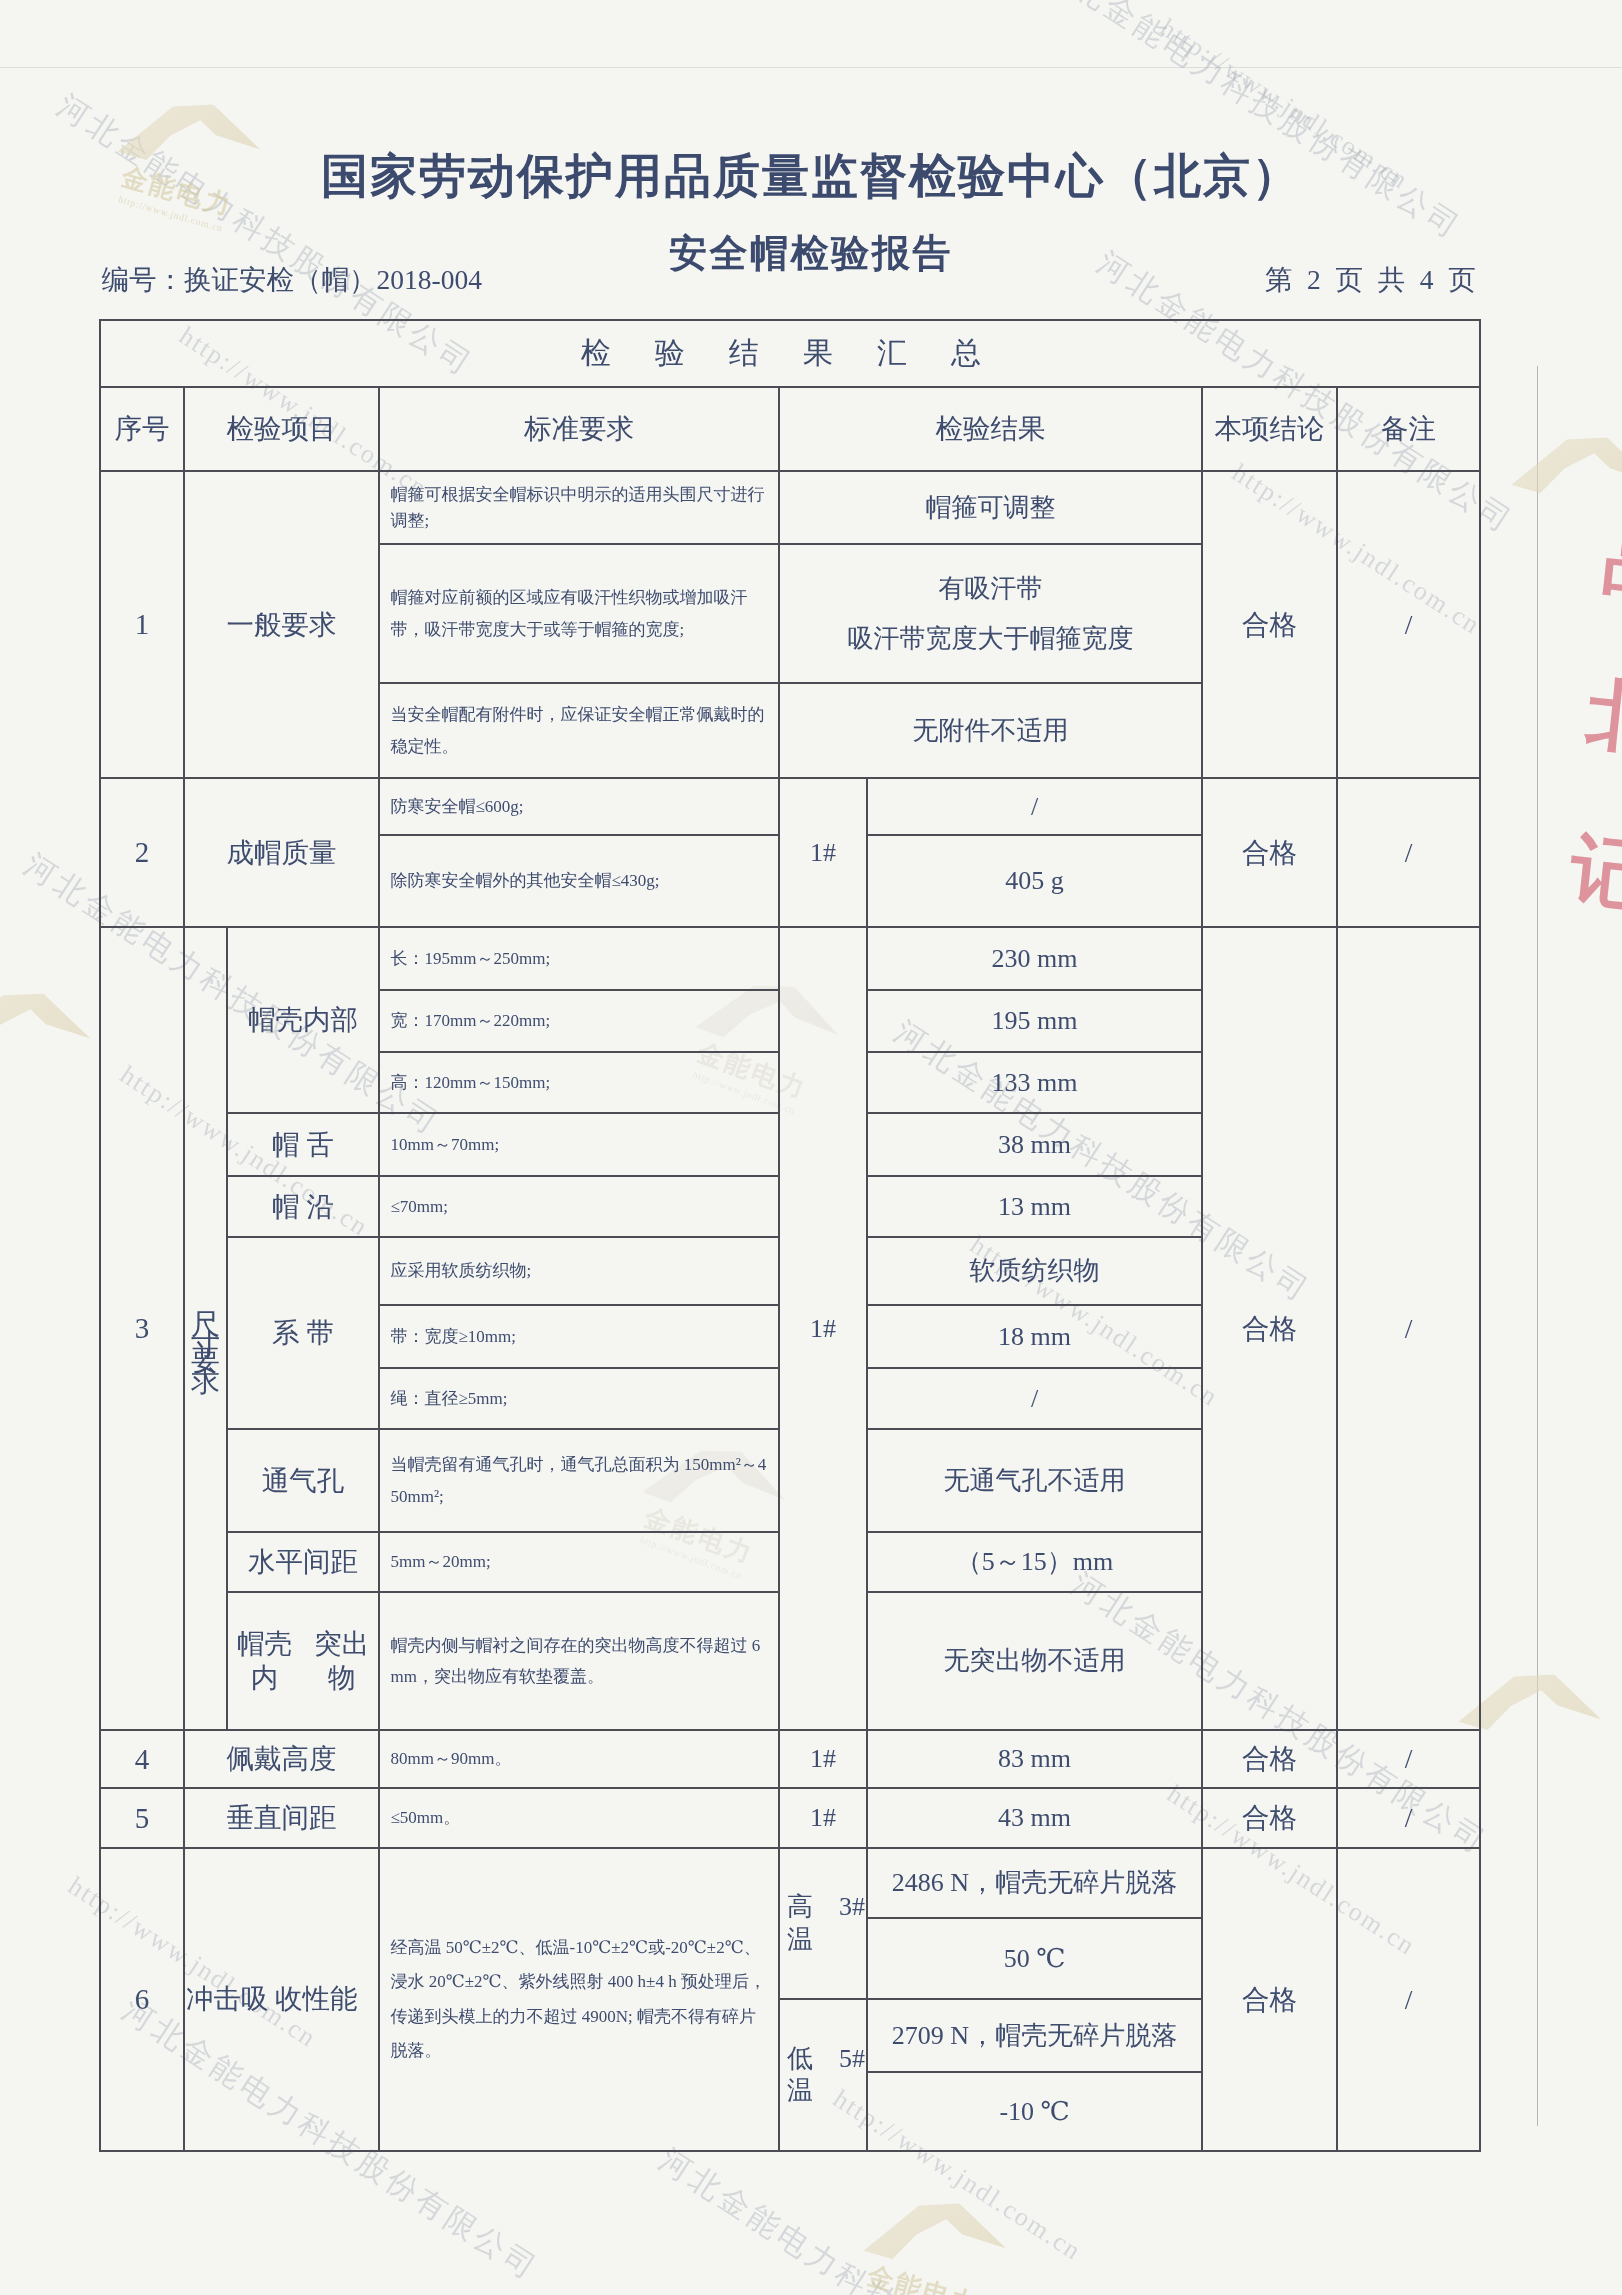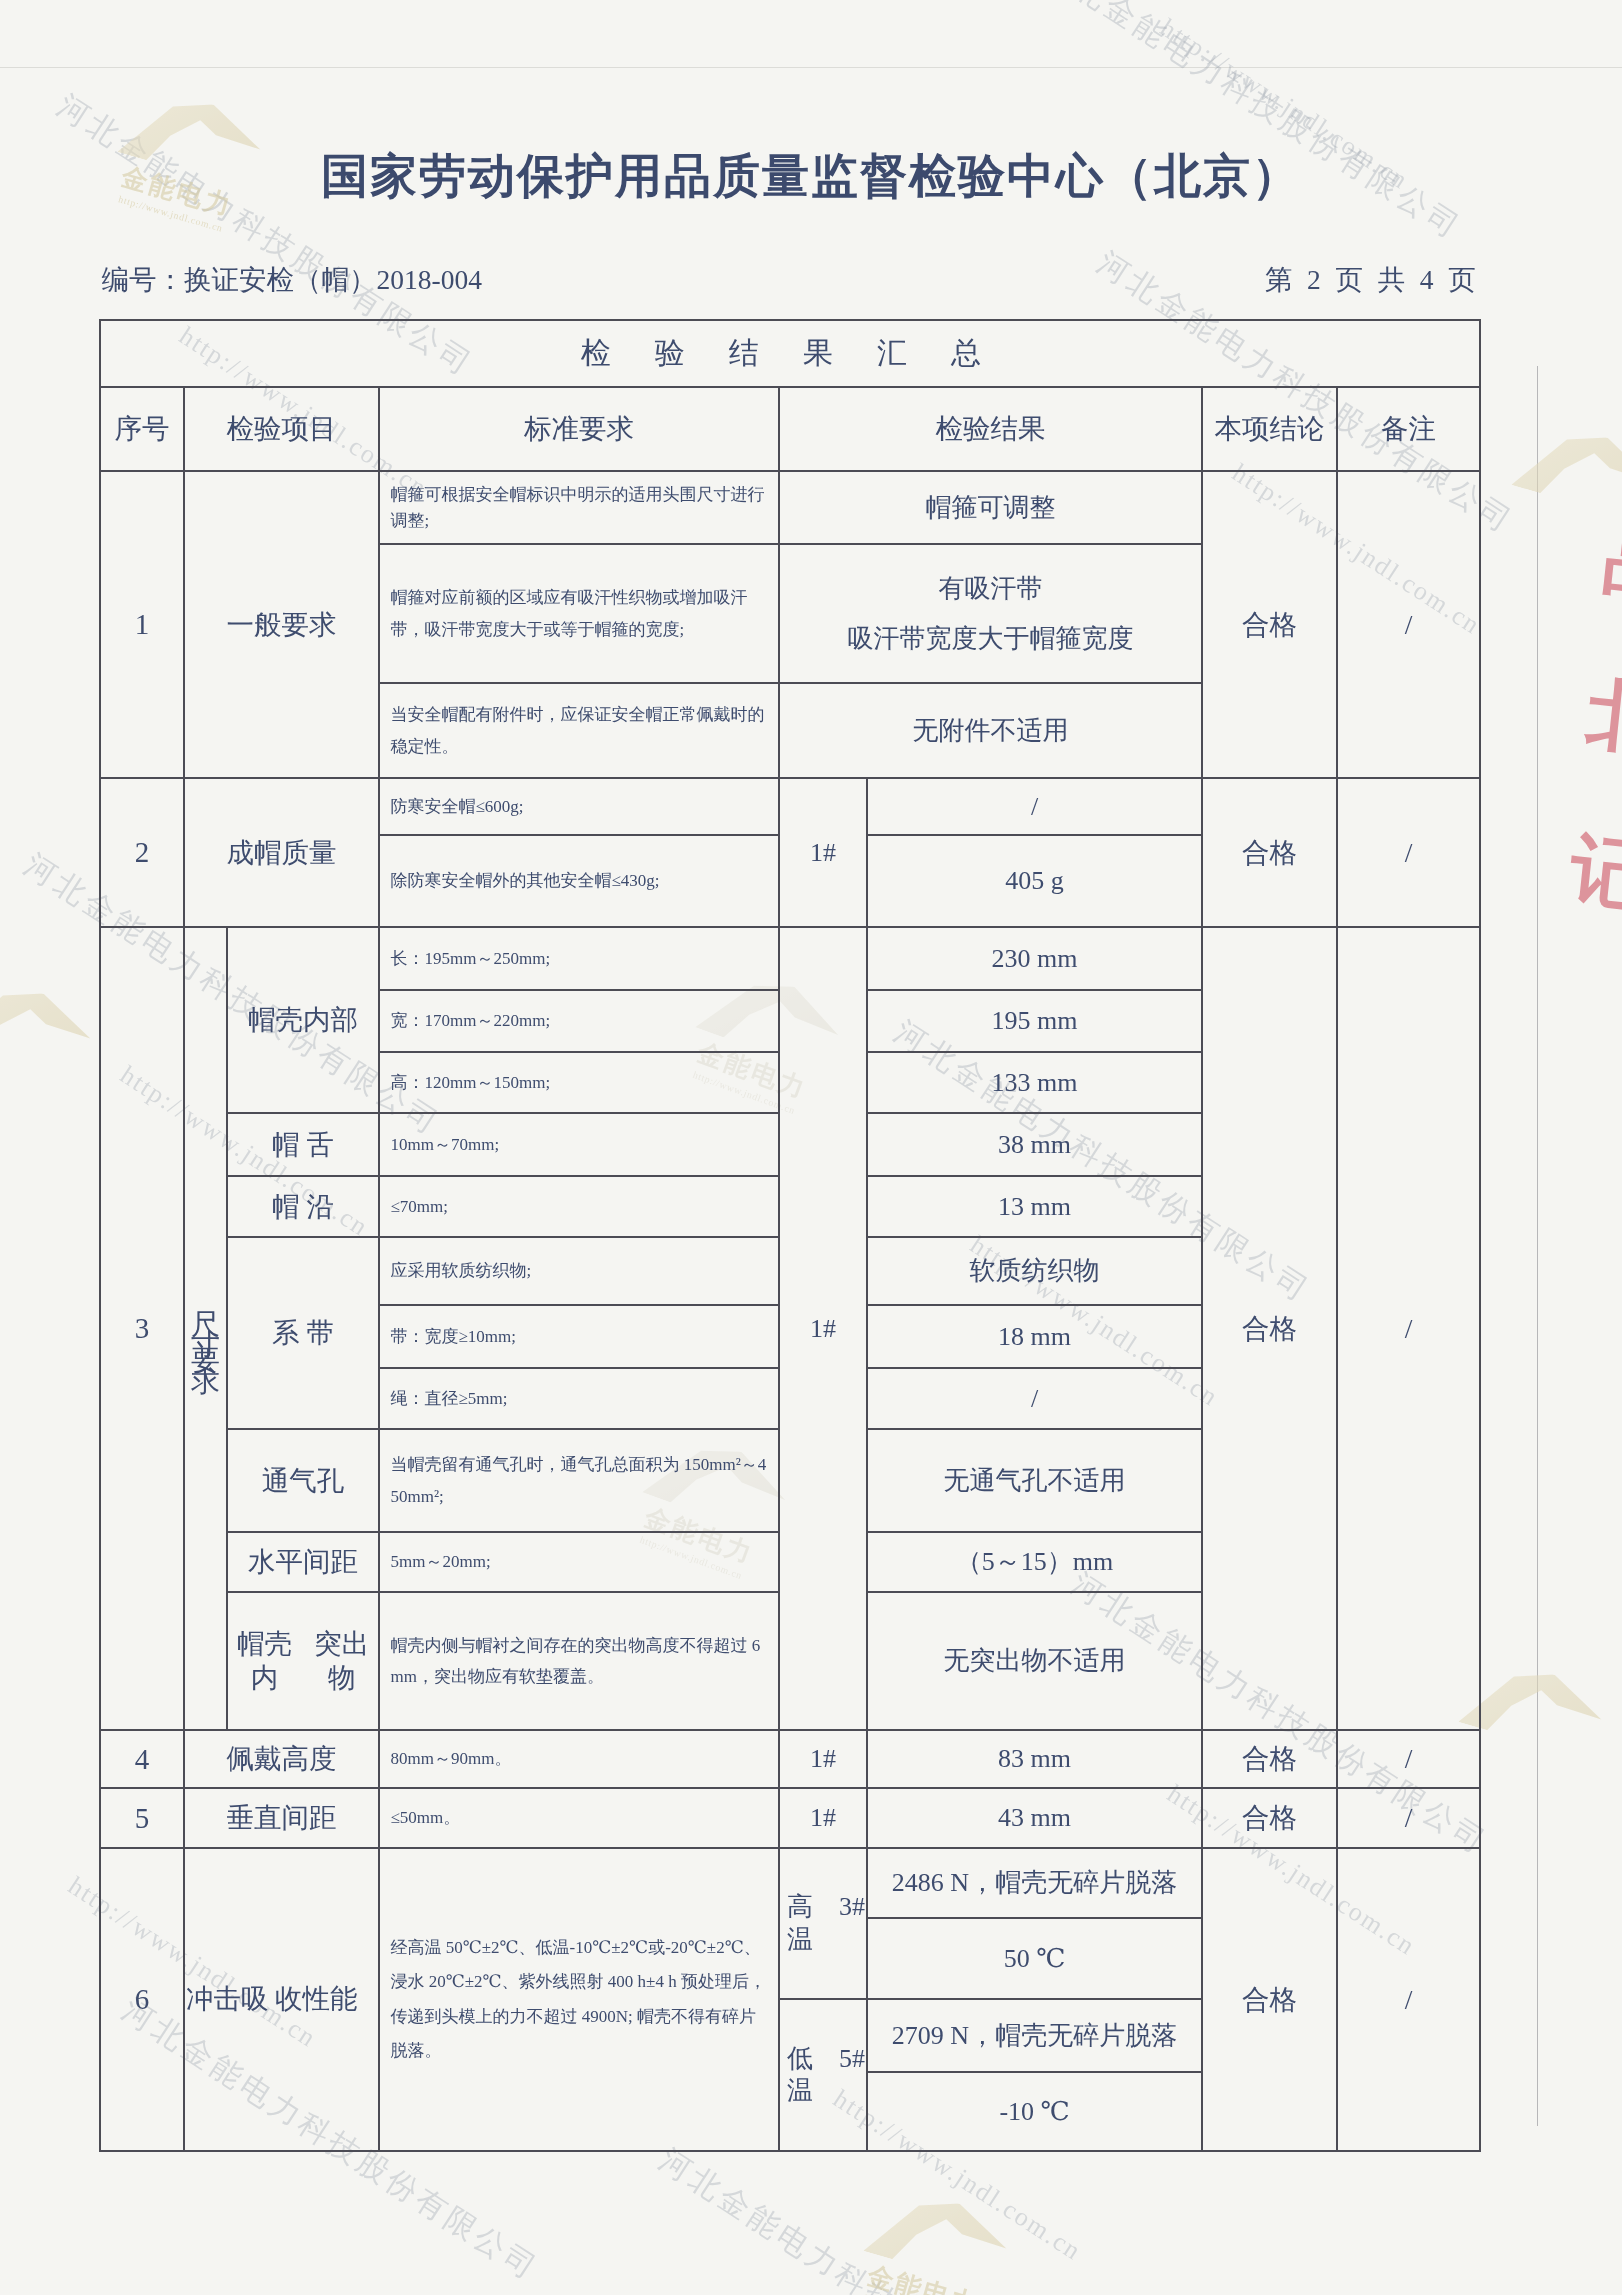--- a/index.html
+++ b/index.html
@@ -116,20 +116,21 @@
     <div class="logo-en">http://www.jndl.com.cn</div>
   </div>
 
   <div class="stamp">
     <span>品</span>
     <span>北</span>
     <span>记</span>
   </div>
 
   <div class="center-name">国家劳动保护用品质量监督检验中心（北京）</div>
+  <div class="report-title">安全帽检验报告</div>
   <div class="meta-line">
     <span class="report-no">编号：换证安检（帽）2018-004</span>
     <span class="page-ind">第 2 页 共 4 页</span>
   </div>
 
   <table class="report">
     <colgroup>
       <col style="width:84px">
         <col style="width:43px">
         <col style="width:152px">

